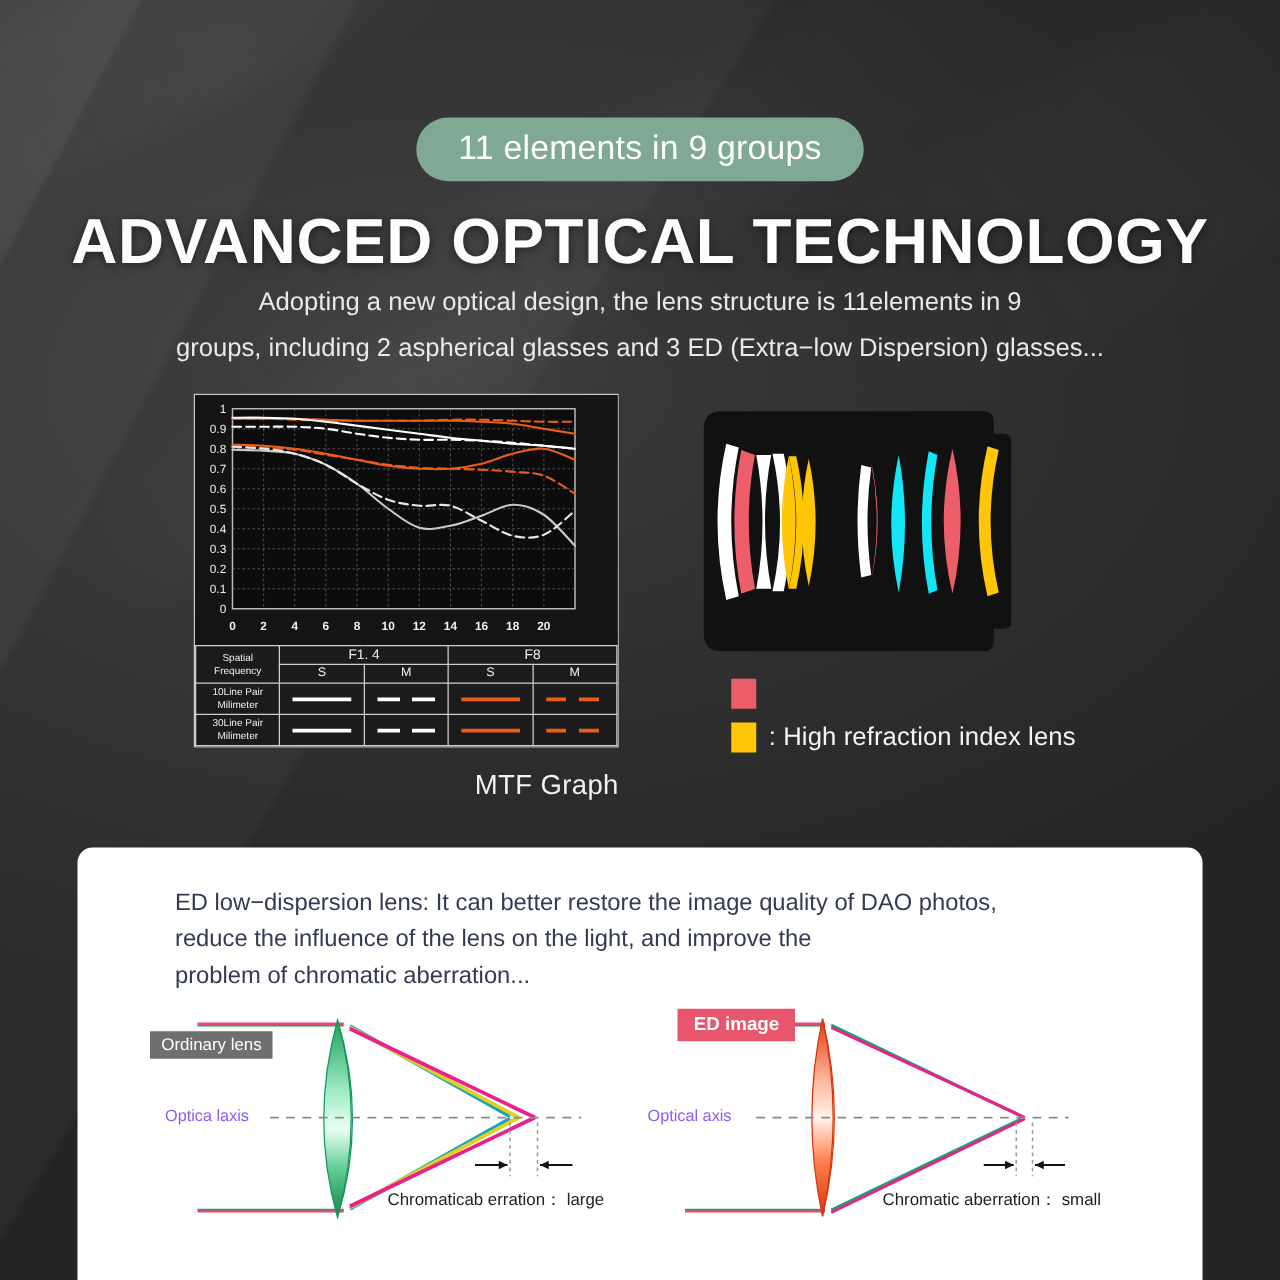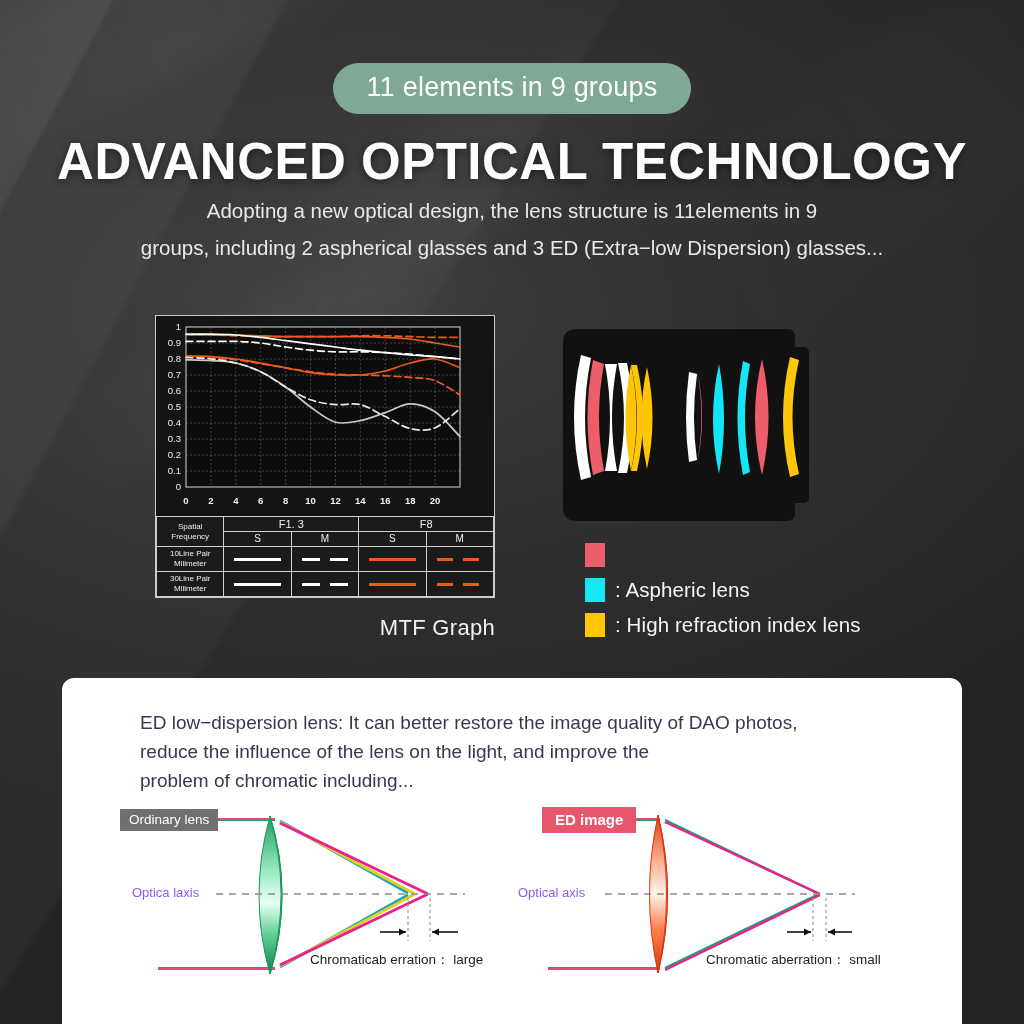--- a/index.html
+++ b/index.html
@@ -27,21 +27,21 @@
     pointer-events:none;
   }
   .s1 { left:-120px; top:-60px; width:560px; height:140px; transform:rotate(-28deg); }
   .s2 { left:120px;  top:120px; width:700px; height:120px; transform:rotate(-30deg); opacity:.7; }
   .s3 { left:-40px;  top:300px; width:620px; height:110px; transform:rotate(-26deg); opacity:.55; }
   .s4 { right:-200px; top:30px; width:600px; height:200px; transform:rotate(-32deg); opacity:.45; }
 
   .page { position:relative; width:1024px; height:1024px; }
 
   
-  .badge-row { text-align:center; padding-top:63px; }
+  .badge-row { text-align:center; padding-top:94px; }
   .badge {
     display:inline-block;
     background:#7fa895;
     color:#ffffff;
     font-size:27px;
     letter-spacing:.2px;
     padding:9px 34px 11px;
     border-radius:26px;
   }
   .main-title {
@@ -232,21 +232,21 @@
         </svg>
       </div>
 
       <table class="mtf-table">
         <tbody>
             <tr>
           <td class="spatial" rowspan="2">
             <span>Spatial</span><br>
             <span>Frequency</span>
           </td>
-          <td colspan="2" style="font-size:11px;">F1. 3</td>
+          <td colspan="2" style="font-size:11px;">F1. 4</td>
           <td colspan="2" style="font-size:11px;">F8</td>
         </tr>
         <tr>
           <td style="font-size:10px;">S</td>
           <td style="font-size:10px;">M</td>
           <td style="font-size:10px;">S</td>
           <td style="font-size:10px;">M</td>
         </tr>
         <tr>
           <td class="rowhead">
@@ -331,35 +331,31 @@
         <path d="M207 44 q14 58 0 116 q14 -58 0 -116 z" fill="#ec5f6a"></path>
         <path d="M235 42 q-14 60 0 120 l9 -3 q-13 -57 0 -114 z" fill="#ffc507"></path>
       </svg>
     </div>
 
     <div class="legend">
       <div class="legend-row">
         <span class="sw" style="background:#ec5f6a"></span>
       </div>
       <div class="legend-row">
-        <span class="sw" style="background:#14e6f5"></span>
-        <span class="legend-text">: Aspheric lens</span>
-      </div>
-      <div class="legend-row">
         <span class="sw" style="background:#ffc507"></span>
         <span class="legend-text">: High refraction index lens</span>
       </div>
     </div>
   </div>
 
   <div class="panel">
     <div class="panel-text">
       <div>ED low−dispersion lens: It can better restore the image quality of DAO photos,</div>
       <div>reduce the influence of the lens on the light, and improve the</div>
-      <div>problem of chromatic including...</div>
+      <div>problem of chromatic aberration...</div>
     </div>
 
     <div class="panel-diagrams">
 
       <div class="diag left">
         <svg width="430" height="190" viewBox="0 0 430 190">
           <defs>
             <linearGradient id="greenLens" x1="0" y1="0" x2="0" y2="1">
               <stop offset="0%" stop-color="#1f9e5c"></stop>
               <stop offset="35%" stop-color="#9be9c2"></stop>
@@ -386,21 +382,21 @@
 
           <line x1="106" y1="93" x2="355" y2="93" stroke="#8a8a8a" stroke-width="1.4" stroke-dasharray="7,6"></line>
 
           <line x1="298" y1="97" x2="298" y2="140" stroke="#999" stroke-width="1.2" stroke-dasharray="3,3"></line>
           <line x1="320" y1="97" x2="320" y2="140" stroke="#999" stroke-width="1.2" stroke-dasharray="3,3"></line>
           <line x1="270" y1="131" x2="296" y2="131" stroke="#111" stroke-width="1.6"></line>
           <path d="M296 131 l-7 -3.4 v6.8 z" fill="#111"></path>
           <line x1="322" y1="131" x2="348" y2="131" stroke="#111" stroke-width="1.6"></line>
           <path d="M322 131 l7 -3.4 v6.8 z" fill="#111"></path>
         </svg>
-        <div class="tag gray" style="left:10px; top:8px;">Ordinary lens</div>
+        <div class="tag gray" style="left:10px; top:24px;">Ordinary lens</div>
         <div class="axis-label" style="left:22px; top:84px;">Optica laxis</div>
         <div class="cap-label" style="left:200px; top:150px;">Chromaticab erration： large</div>
       </div>
 
       <div class="diag right">
         <svg width="430" height="190" viewBox="0 0 430 190">
           <defs>
             <linearGradient id="redLens" x1="0" y1="0" x2="0" y2="1">
               <stop offset="0%" stop-color="#e03a10"></stop>
               <stop offset="30%" stop-color="#ffb396"></stop>

